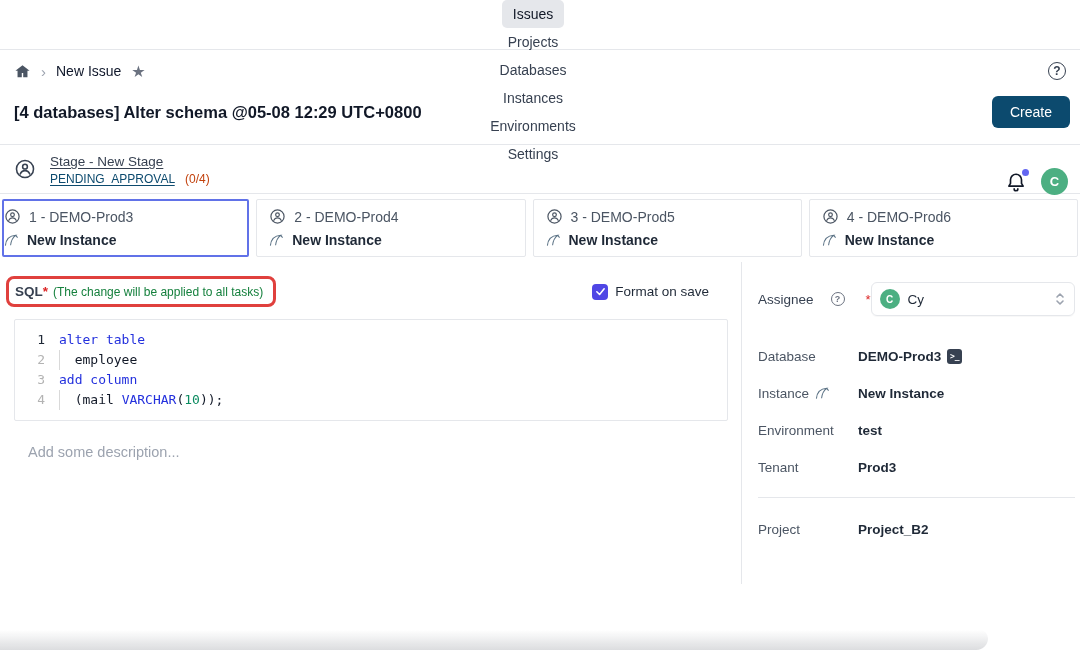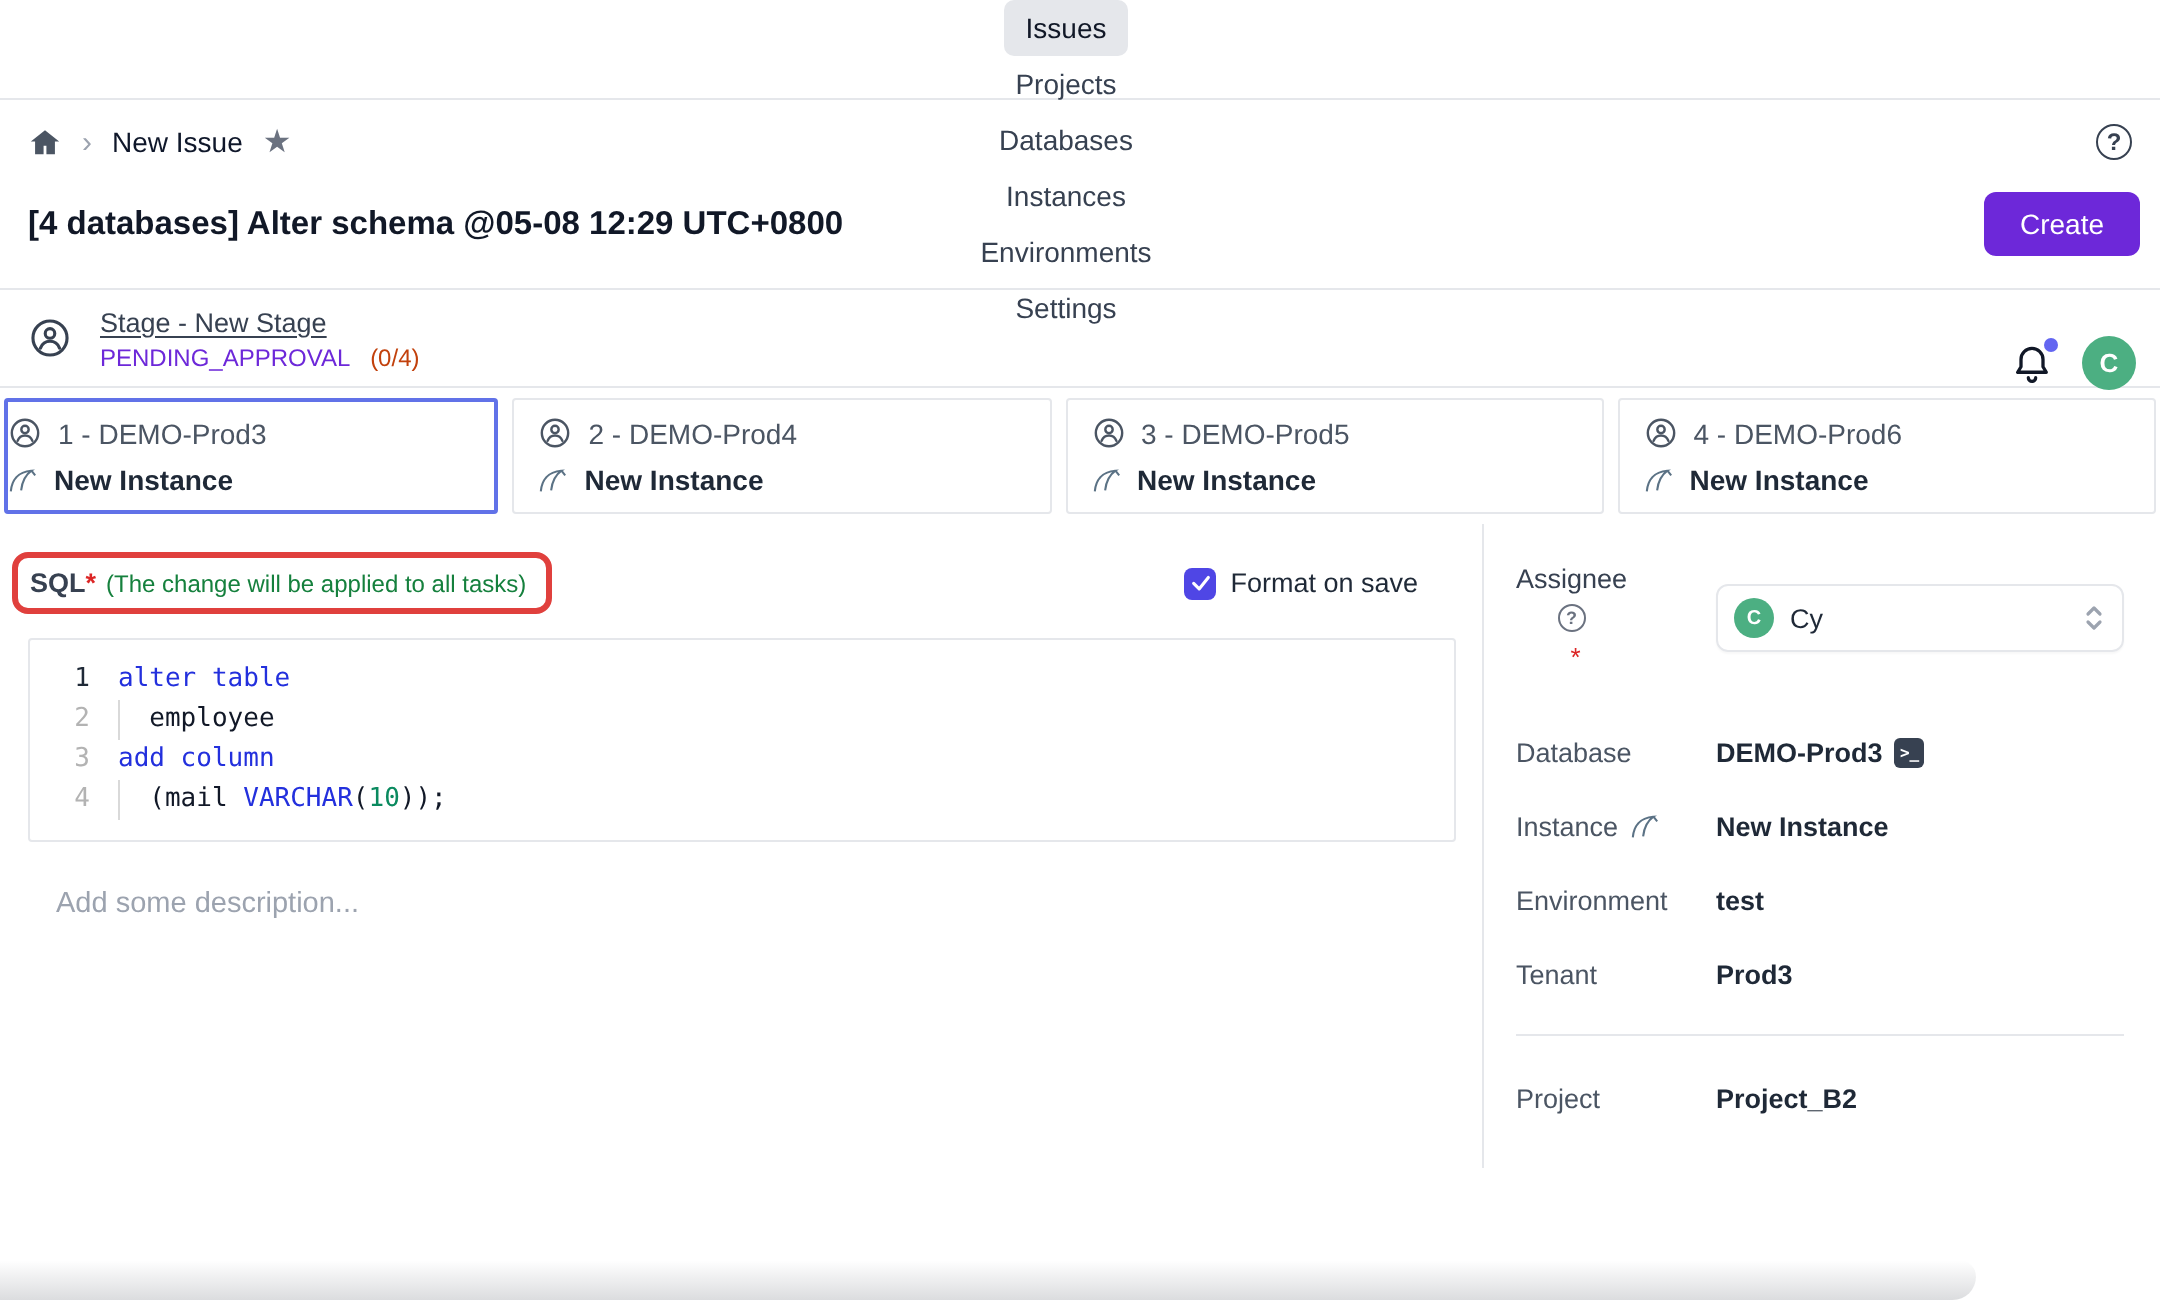--- a/index.html
+++ b/index.html
@@ -25,31 +25,31 @@
   .crumb-sep { color:#9ca3af; font-size:15px; margin:0 10px; }
   .crumb-page { font-size:14px; color:#0f172a; font-weight:500; }
   .crumb-star { color:#6b7280; font-size:16px; margin-left:10px; cursor:pointer; }
   .help-circle { margin-left:auto; width:18px; height:18px; border:1.5px solid #374151;
     border-radius:50%; font-size:12px; font-weight:bold; color:#374151;
     display:flex; align-items:center; justify-content:center; cursor:pointer; }
 
   
   .title-row { display:flex; align-items:center; padding:4px 10px 16px 14px; }
   .page-title { font-size:16.5px; font-weight:bold; color:#111827; }
-  .create-btn { margin-left:auto; background:#6d28d9; color:#fff; font-size:14px;
+  .create-btn { margin-left:auto; background:#0c4a6e; color:#fff; font-size:14px;
     font-weight:500; border:none; border-radius:6px; padding:8px 18px; cursor:pointer; }
 
   
   .stage-section { border-top:1px solid #e5e7eb; border-bottom:1px solid #e5e7eb;
     display:flex; align-items:center; padding:10px 14px; height:50px; }
   .stage-texts { margin-left:14px; }
   .stage-name { font-size:13.5px; color:#374151; text-decoration:underline;
     text-underline-offset:2px; cursor:pointer; display:inline-block; margin-bottom:3px; }
   .stage-status-line { font-size:12px; }
-  .stage-status { color:#6d28d9; text-underline-offset:2px;
+  .stage-status { color:#0c4a6e; text-decoration:underline; text-underline-offset:2px;
     cursor:pointer; }
   .stage-progress { color:#c2410c; margin-left:7px; }
 
   
   .cards-row { display:flex; gap:7px; padding:5px 2px; }
   .task-card { flex:1; background:#fff; border:1px solid #e5e7eb; border-radius:2px;
     padding:8px 12px; cursor:pointer; }
   .task-card.selected { border:2px solid #6172e8; padding:7px 0; }
   .task-line1 { display:flex; align-items:center; gap:8px; font-size:14px;
     color:#4b5563; margin-bottom:7px; }
@@ -86,21 +86,21 @@
   .plain { color:#111827; }
 
   .desc-label { margin-top:20px; font-size:13.5px; font-weight:600; color:#374151; }
   .desc-input { margin-top:23px; margin-left:14px; font-size:14.5px; color:#9ca3af;
     cursor:text; }
 
   
   .side-col { flex:1; padding:20px 18px 0 16px; }
   .assignee-row { display:flex; align-items:center; margin-bottom:33px; }
   .assignee-label { font-size:13.5px; color:#374151; display:flex; align-items:center;
-    gap:5px;flex-direction:column; }
+    gap:17px; }
   .q-circle { width:14px; height:14px; border:1.3px solid #6b7280; border-radius:50%;
     font-size:9px; color:#6b7280; display:flex; align-items:center;
     justify-content:center; font-weight:bold; }
   .req-star { color:#dc2626; font-size:13px; margin-left:4px; }
   .assignee-select { margin-left:auto; width:204px; height:34px; border:1px solid #e5e7eb;
     border-radius:6px; display:flex; align-items:center; padding:0 8px; cursor:pointer;
     box-shadow:0 1px 1px rgba(0,0,0,0.03); }
   .mini-avatar { width:20px; height:20px; border-radius:50%; background:#4caf82;
     color:#fff; font-size:10px; font-weight:bold; display:flex; align-items:center;
     justify-content:center; }

